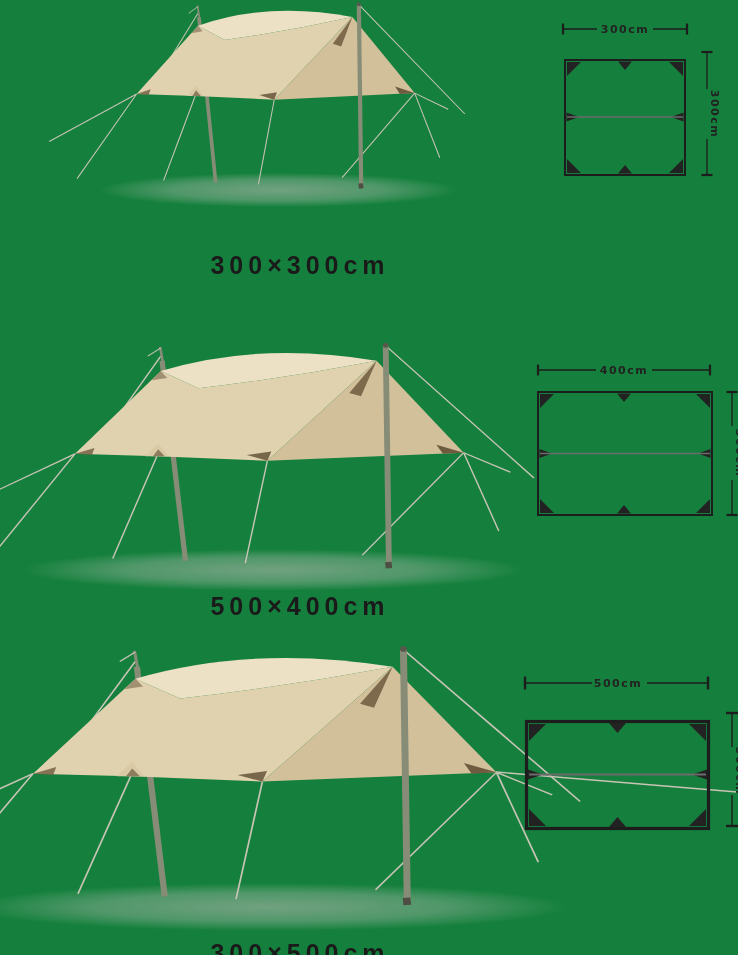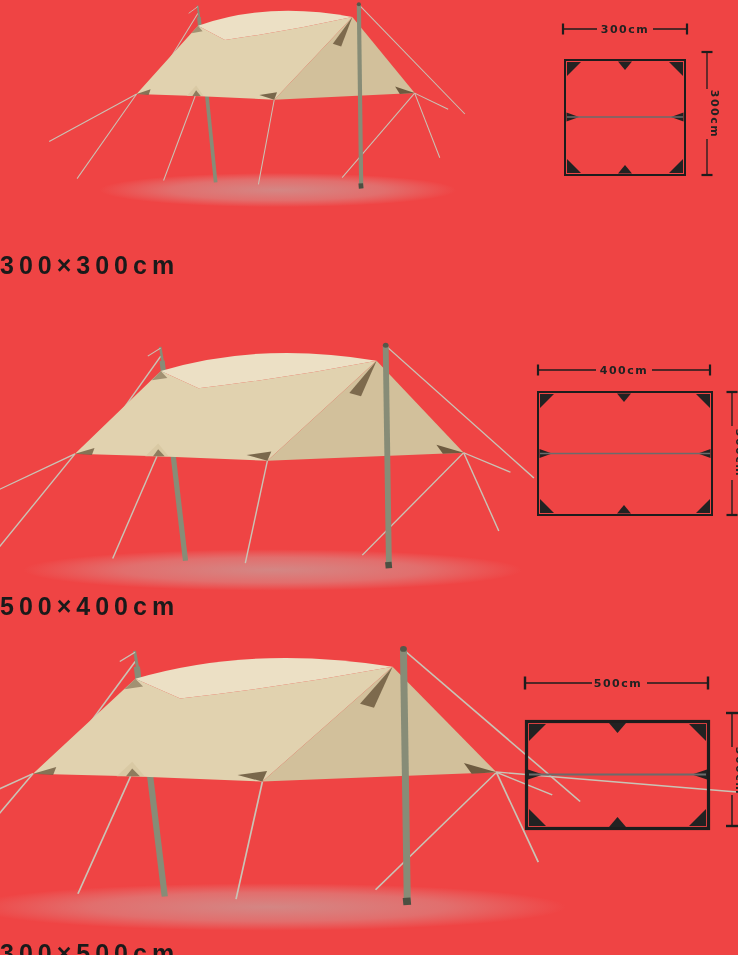--- a/index.html
+++ b/index.html
@@ -1,22 +1,22 @@
 <!DOCTYPE html>
 <html><head>
 <meta charset="utf-8">
 <style>
   html,body{margin:0;padding:0;background:#ffffff;}
   .canvas{
-    position:relative;width:738px;height:955px;background:#ef4444;overflow:hidden;
+    position:relative;width:738px;height:955px;background:#15803d;overflow:hidden;
     font-family:"Liberation Sans",sans-serif;
   }
   .gfx{position:absolute;left:0;top:0;width:738px;height:955px;display:block;}
   .size-label{
-    position:absolute;left:0;width:600px;
+    position:absolute;left:0;width:600px;text-align:center;
     font-size:25px;font-weight:600;letter-spacing:5px;color:#1a1a1a;
     font-family:"Liberation Sans",sans-serif;white-space:nowrap;
   }
   #label-1{top:251px}
   #label-2{top:592px}
   #label-3{top:939px}
   .dim-text{
     font-size:11px;font-weight:700;letter-spacing:1.5px;fill:#222222;
     font-family:"DejaVu Sans",sans-serif;
   }

